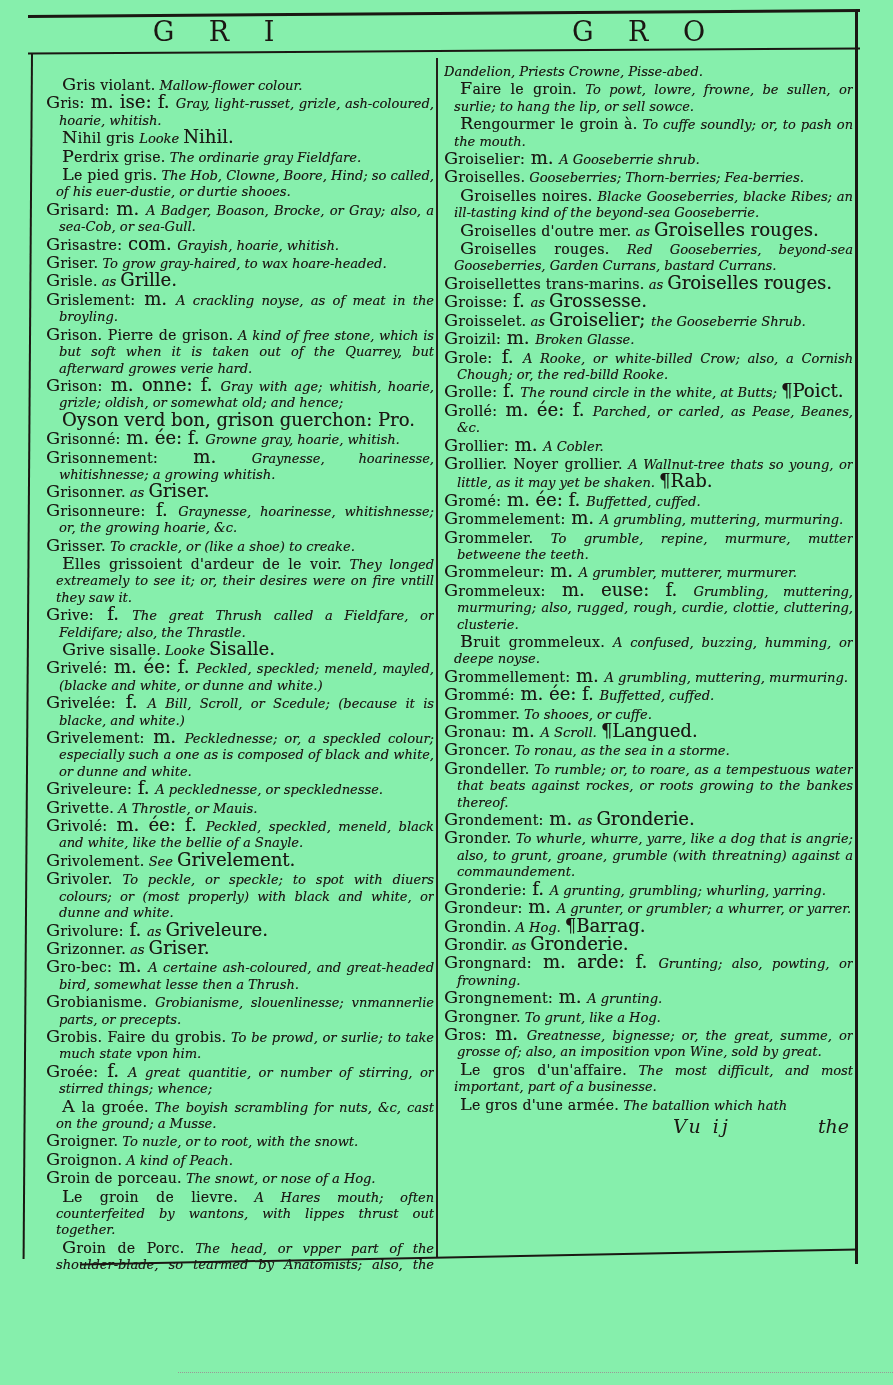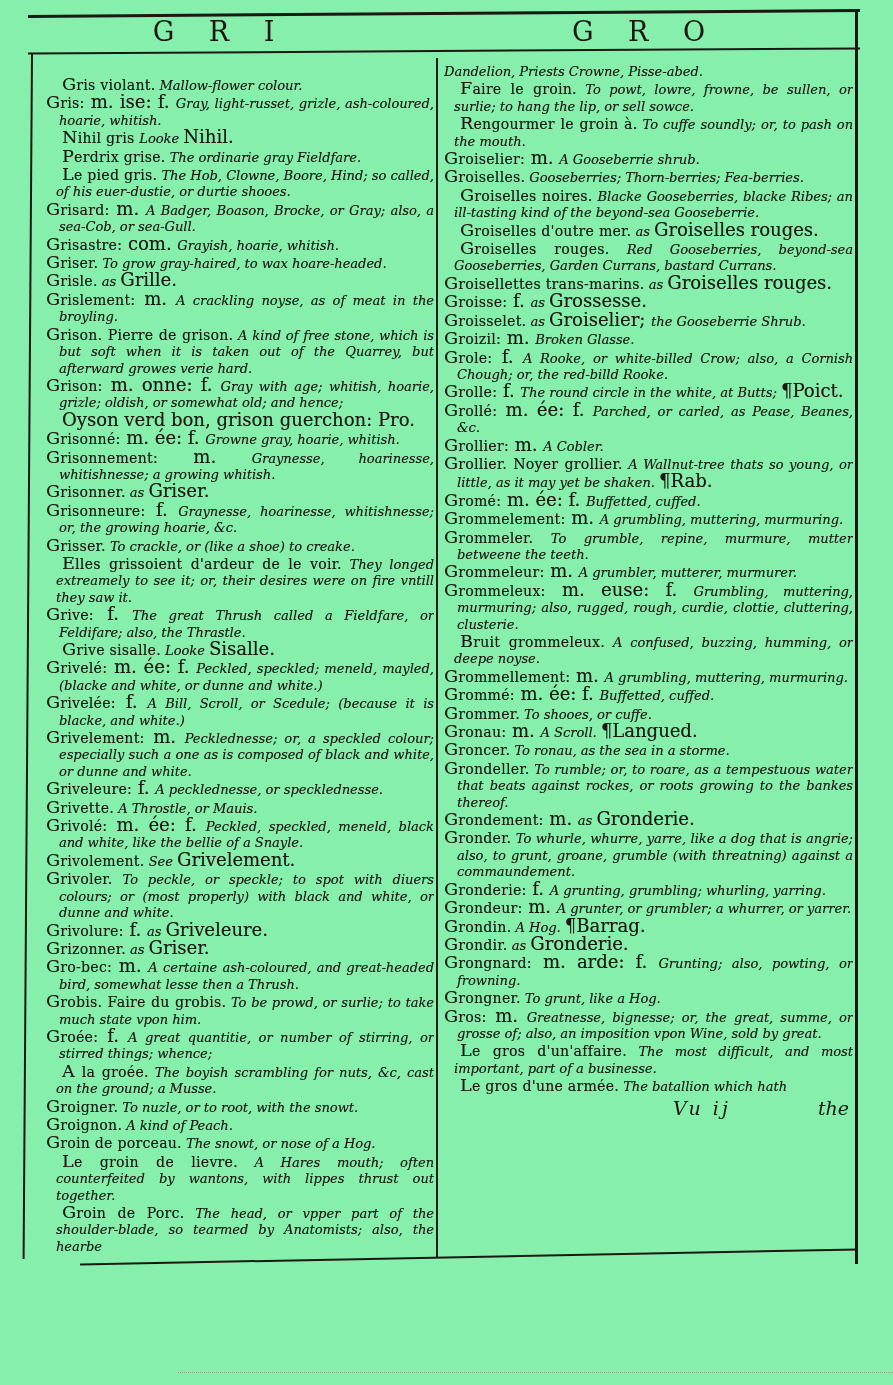--- a/index.html
+++ b/index.html
@@ -75,20 +75,21 @@
       <p class="entry"><span class="hw"><span class="cap">G</span>rivelée:</span><span class="rm"> f. </span><span class="it">A Bill, Scroll, or Scedule; (because it is blacke, and white.)</span></p>
       <p class="entry"><span class="hw"><span class="cap">G</span>rivelement:</span><span class="rm"> m. </span><span class="it">Pecklednesse; or, a speckled colour; especially such a one as is composed of black and white, or dunne and white.</span></p>
       <p class="entry"><span class="hw"><span class="cap">G</span>riveleure:</span><span class="rm"> f. </span><span class="it">A pecklednesse, or specklednesse.</span></p>
       <p class="entry"><span class="hw"><span class="cap">G</span>rivette.</span><span class="it"> A Throstle, or Mauis.</span></p>
       <p class="entry"><span class="hw"><span class="cap">G</span>rivolé:</span><span class="rm"> m. ée: f. </span><span class="it">Peckled, speckled, meneld, black and white, like the bellie of a Snayle.</span></p>
       <p class="entry"><span class="hw"><span class="cap">G</span>rivolement.</span><span class="it"> See </span><span class="rm">Grivelement.</span></p>
       <p class="entry"><span class="hw"><span class="cap">G</span>rivoler.</span><span class="it"> To peckle, or speckle; to spot with diuers colours; or (most properly) with black and white, or dunne and white.</span></p>
       <p class="entry"><span class="hw"><span class="cap">G</span>rivolure:</span><span class="rm"> f. </span><span class="it">as </span><span class="rm">Griveleure.</span></p>
       <p class="entry"><span class="hw"><span class="cap">G</span>rizonner.</span><span class="it"> as </span><span class="rm">Griser.</span></p>
       <p class="entry"><span class="hw"><span class="cap">G</span>ro-bec:</span><span class="rm"> m. </span><span class="it">A certaine ash-coloured, and great-headed bird, somewhat lesse then a Thrush.</span></p>
+      <p class="entry"><span class="hw"><span class="cap">G</span>robianisme.</span><span class="it"> Grobianisme, slouenlinesse; vnmannerlie parts, or precepts.</span></p>
       <p class="entry"><span class="hw"><span class="cap">G</span>robis. Faire du grobis.</span><span class="it"> To be prowd, or surlie; to take much state vpon him.</span></p>
       <p class="entry"><span class="hw"><span class="cap">G</span>roée:</span><span class="rm"> f. </span><span class="it">A great quantitie, or number of stirring, or stirred things; whence;</span></p>
       <p class="entry sub"><span class="hw"><span class="cap">A</span> la groée.</span><span class="it"> The boyish scrambling for nuts, &amp;c, cast on the ground; a Musse.</span></p>
       <p class="entry"><span class="hw"><span class="cap">G</span>roigner.</span><span class="it"> To nuzle, or to root, with the snowt.</span></p>
       <p class="entry"><span class="hw"><span class="cap">G</span>roignon.</span><span class="it"> A kind of Peach.</span></p>
       <p class="entry"><span class="hw"><span class="cap">G</span>roin de porceau.</span><span class="it"> The snowt, or nose of a Hog.</span></p>
       <p class="entry sub"><span class="hw"><span class="cap">L</span>e groin de lievre.</span><span class="it"> A Hares mouth; often counterfeited by wantons, with lippes thrust out together.</span></p>
       <p class="entry sub"><span class="hw"><span class="cap">G</span>roin de Porc.</span><span class="it"> The head, or vpper part of the shoulder-blade, so tearmed by Anatomists; also, the hearbe</span></p>
     </div>
   <div class="col" id="col-right">
@@ -122,20 +123,21 @@
       <p class="entry"><span class="hw"><span class="cap">G</span>ronau:</span><span class="rm"> m. </span><span class="it">A Scroll. </span><span class="rm">¶Langued.</span></p>
       <p class="entry"><span class="hw"><span class="cap">G</span>roncer.</span><span class="it"> To ronau, as the sea in a storme.</span></p>
       <p class="entry"><span class="hw"><span class="cap">G</span>rondeller.</span><span class="it"> To rumble; or, to roare, as a tempestuous water that beats against rockes, or roots growing to the bankes thereof.</span></p>
       <p class="entry"><span class="hw"><span class="cap">G</span>rondement:</span><span class="rm"> m. </span><span class="it">as </span><span class="rm">Gronderie.</span></p>
       <p class="entry"><span class="hw"><span class="cap">G</span>ronder.</span><span class="it"> To whurle, whurre, yarre, like a dog that is angrie; also, to grunt, groane, grumble (with threatning) against a commaundement.</span></p>
       <p class="entry"><span class="hw"><span class="cap">G</span>ronderie:</span><span class="rm"> f. </span><span class="it">A grunting, grumbling; whurling, yarring.</span></p>
       <p class="entry"><span class="hw"><span class="cap">G</span>rondeur:</span><span class="rm"> m. </span><span class="it">A grunter, or grumbler; a whurrer, or yarrer.</span></p>
       <p class="entry"><span class="hw"><span class="cap">G</span>rondin.</span><span class="it"> A Hog. </span><span class="rm">¶Barrag.</span></p>
       <p class="entry"><span class="hw"><span class="cap">G</span>rondir.</span><span class="it"> as </span><span class="rm">Gronderie.</span></p>
       <p class="entry"><span class="hw"><span class="cap">G</span>rongnard:</span><span class="rm"> m. arde: f. </span><span class="it">Grunting; also, powting, or frowning.</span></p>
+      <p class="entry"><span class="hw"><span class="cap">G</span>rongnement:</span><span class="rm"> m. </span><span class="it">A grunting.</span></p>
       <p class="entry"><span class="hw"><span class="cap">G</span>rongner.</span><span class="it"> To grunt, like a Hog.</span></p>
       <p class="entry"><span class="hw"><span class="cap">G</span>ros:</span><span class="rm"> m. </span><span class="it">Greatnesse, bignesse; or, the great, summe, or grosse of; also, an imposition vpon Wine, sold by great.</span></p>
       <p class="entry sub"><span class="hw"><span class="cap">L</span>e gros d'un'affaire.</span><span class="it"> The most difficult, and most important, part of a businesse.</span></p>
       <p class="entry sub"><span class="hw"><span class="cap">L</span>e gros d'une armée.</span><span class="it"> The batallion which hath</span></p>
       <div id="sig-row">
         <span id="signature">Vu ij</span>
         <span id="catchword">the</span>
       </div>
     </div>
 

